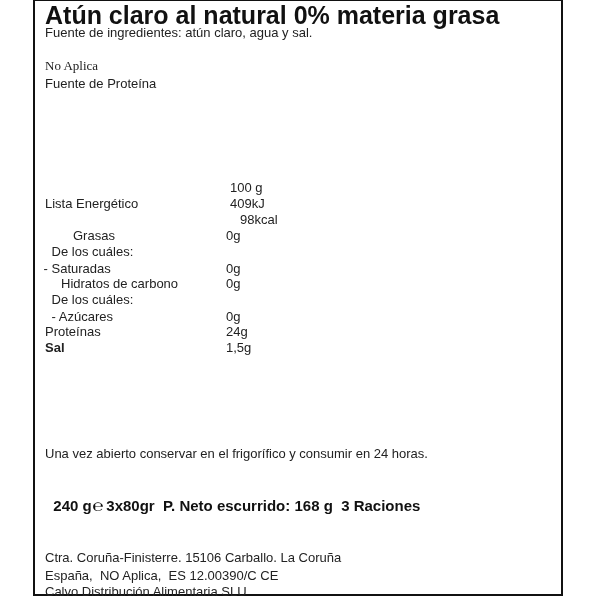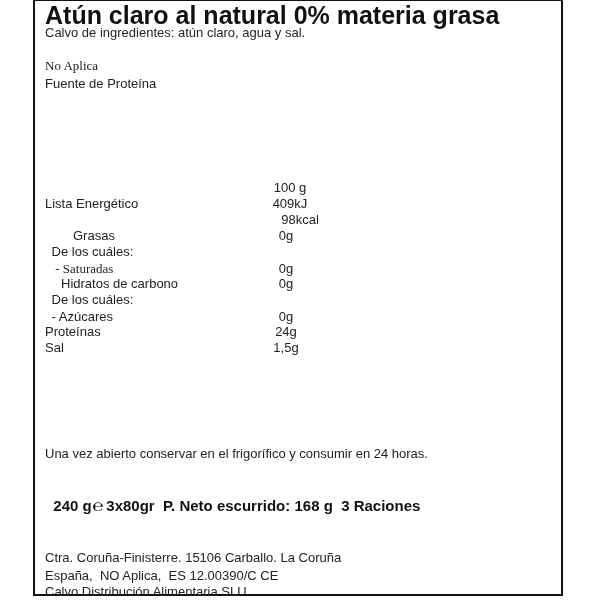--- a/index.html
+++ b/index.html
@@ -4,63 +4,63 @@
 <style>
   html, body { margin:0; padding:0; background:#ffffff; }
   body { width:600px; height:600px; position:relative; overflow:hidden;
          font-family:"Liberation Sans", sans-serif; color:#1a1a1a; }
   .frame { position:absolute; left:33px; top:-1px; width:530px; height:597px;
            border:2px solid #111; box-sizing:border-box; }
   .t { position:absolute; white-space:nowrap; line-height:1; }
   .title { left:45px; top:3px; font-size:25px; font-weight:bold; color:#111; }
   .reg { font-size:13px; color:#222; }
   .bold13 { font-size:15px; font-weight:bold; color:#111; }
-  .val { text-align:center; width:120px; }
+  .val { text-align:left; width:120px; }
   .b { font-weight:normal;text-align:center; }
   .emark { font-weight:normal; font-size:16px; display:inline-block; transform:scaleX(1.2); margin:0 4px 0 1px; }
 </style>
 </head>
 <body>
 
 <div class="frame"></div>
 
 <div class="t title">Atún claro al natural 0% materia grasa</div>
 
 <div class="t reg" style="left:45px; top:26px;">
-  <span>Calvo de ingredientes: </span><span class="b">atún</span><span> claro, agua y sal.</span>
+  <span>Fuente de ingredientes: </span><span class="b">atún</span><span> claro, agua y sal.</span>
 </div>
 
 <div class="t reg" style="left:45px; top:59px;font-family:Liberation Serif, serif;">No Aplica</div>
 <div class="t reg" style="left:45px; top:77px;">Fuente de Proteína</div>
 
 <div class="t reg val" style="left:230px; top:181px;">100 g</div>
 <div class="t reg" style="left:45px; top:197px;">Lista  Energético</div>
 <div class="t reg val" style="left:230px; top:197px;">409kJ</div>
 <div class="t reg val" style="left:240px; top:213px;">98kcal</div>
 
 <div class="t reg" style="left:45px; top:229px;margin-left:28px;">Grasas</div>
 <div class="t reg val" style="left:226px; top:229px;">0g</div>
 
 <div class="t reg" style="left:48px; top:245px; white-space:pre;"> De los cuáles:</div>
 
-<div class="t reg" style="left:52px; top:262px; white-space:pre;font-family:Liberation Serif, serif;"> - Saturadas</div>
+<div class="t reg" style="left:40px; top:262px; white-space:pre;"> - Saturadas</div>
 <div class="t reg val" style="left:226px; top:262px;">0g</div>
 
 <div class="t reg" style="left:61px; top:277px;text-align:center;">Hidratos de carbono</div>
 <div class="t reg val" style="left:226px; top:277px;">0g</div>
 
 <div class="t reg" style="left:48px; top:293px; white-space:pre;"> De los cuáles:</div>
 
 <div class="t reg" style="left:48px; top:310px; white-space:pre;"> - Azúcares</div>
 <div class="t reg val" style="left:226px; top:310px;">0g</div>
 
 <div class="t reg" style="left:45px; top:325px;">Proteínas</div>
 <div class="t reg val" style="left:226px; top:325px;">24g</div>
 
-<div class="t reg" style="left:45px; top:341px;">Sal</div>
+<div class="t reg" style="left:45px; top:341px;font-weight:bold;">Sal</div>
 <div class="t reg val" style="left:226px; top:341px;">1,5g</div>
 
 <div class="t reg" style="left:45px; top:447px;">Una vez abierto conservar en el frigorífico y consumir en 24 horas.</div>
 
 <div class="t bold13" style="left:45px; top:483px; white-space:pre;">
   <span>240 g</span><span class="emark">℮</span><span>3x80gr  P. Neto escurrido: 168 g  3 Raciones</span>
 </div>
 
 <div class="t reg b" style="left:45px; top:547px;margin-top:38px;">Calvo Distribución Alimentaria SLU</div>
 <div class="t reg" style="left:45px; top:551px;">Ctra. Coruña-Finisterre. 15106 Carballo. La Coruña</div>

